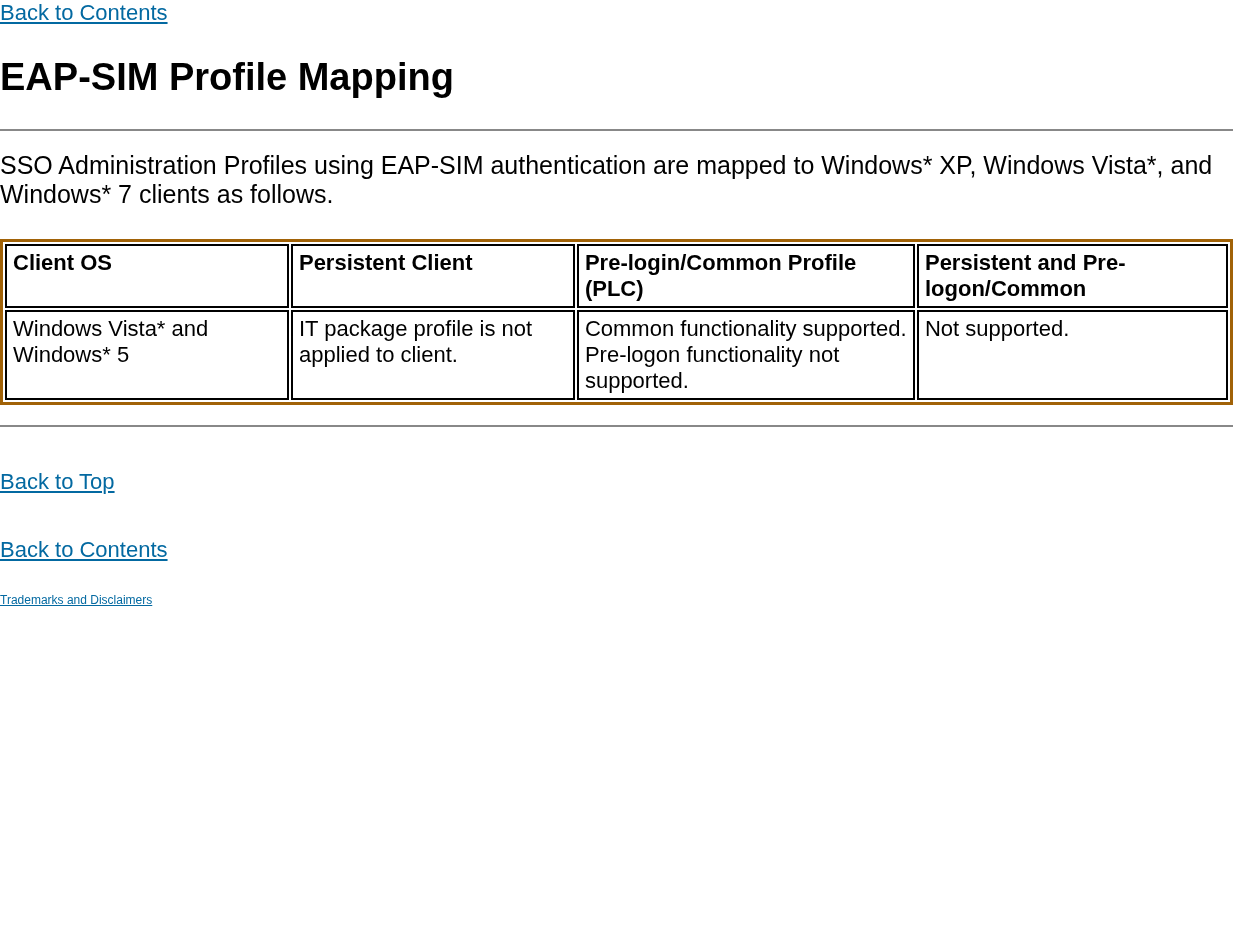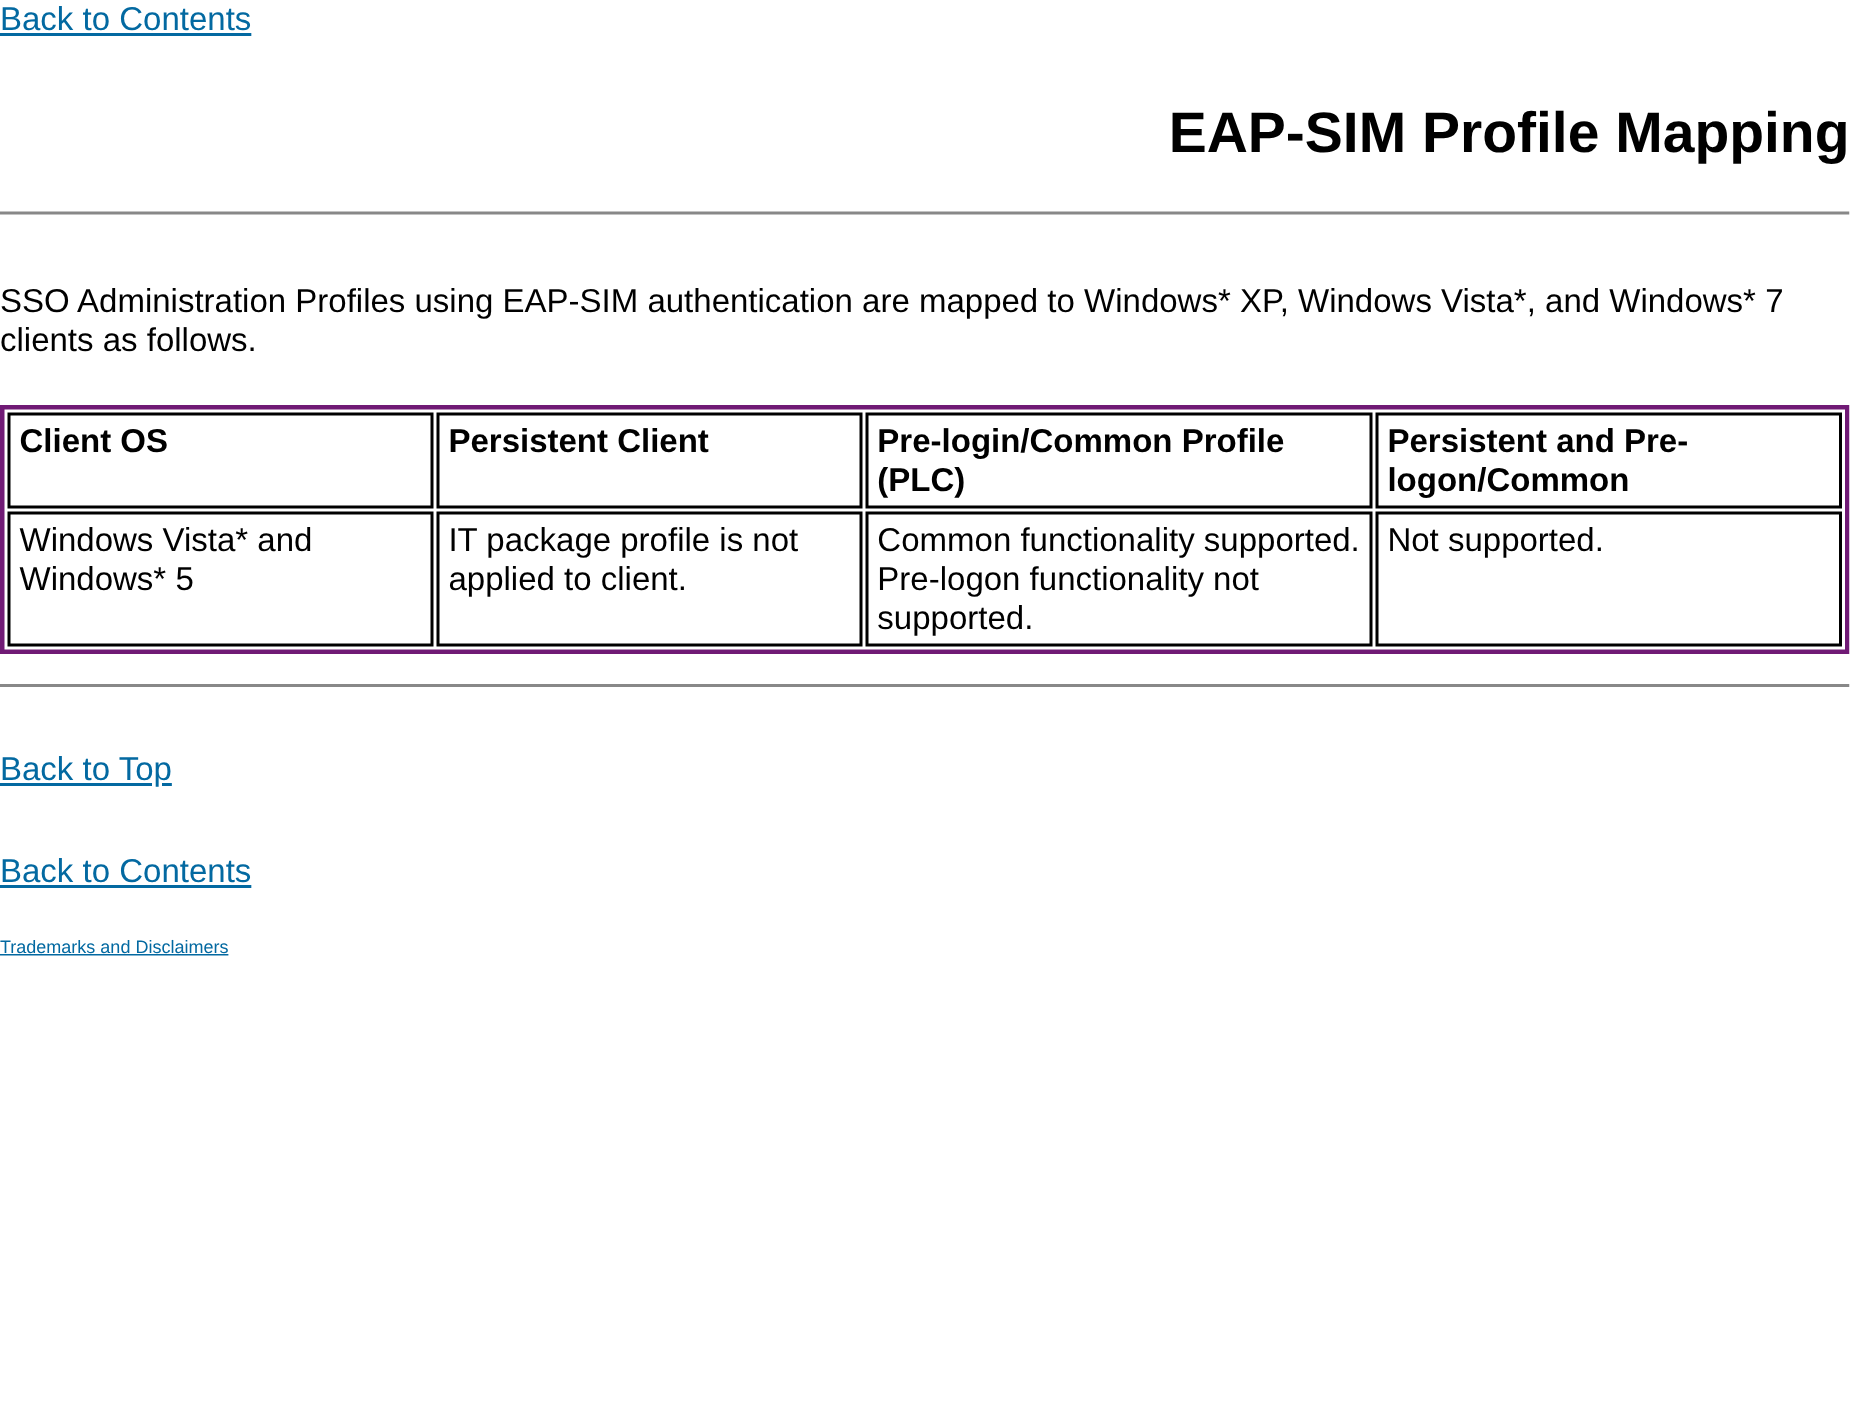--- a/index.html
+++ b/index.html
@@ -14,39 +14,38 @@
       color: #0369a1;
       text-decoration: underline;
     }
     .top-link {
       font-size: 22px;
       margin: 0;
     }
     h1 {
       font-size: 38px;
       font-weight: bold;
-      margin-top: 42px;
+      margin-top: 30px;
       margin-bottom: 30px;
-      text-align: right;
     }
     hr {
       border: none;
       border-top: 2px solid #888888;
       margin-top: 20px;
       margin-bottom: 20px;
     }
     .intro {
-      font-size: 22px;
-      margin-top: 45px;
+      font-size: 25px;
+      margin-top: 20px;
       margin-bottom: 30px;
     }
     table {
       border-collapse: separate;
       border-spacing: 2px;
-      border: 3px solid #701a75;
+      border: 3px solid #a16207;
       width: 100%;
     }
     th, td {
       border: 2px solid #000000;
       padding: 4px 6px;
       vertical-align: top;
       text-align: left;
       font-size: 22px;
     }
     th {

